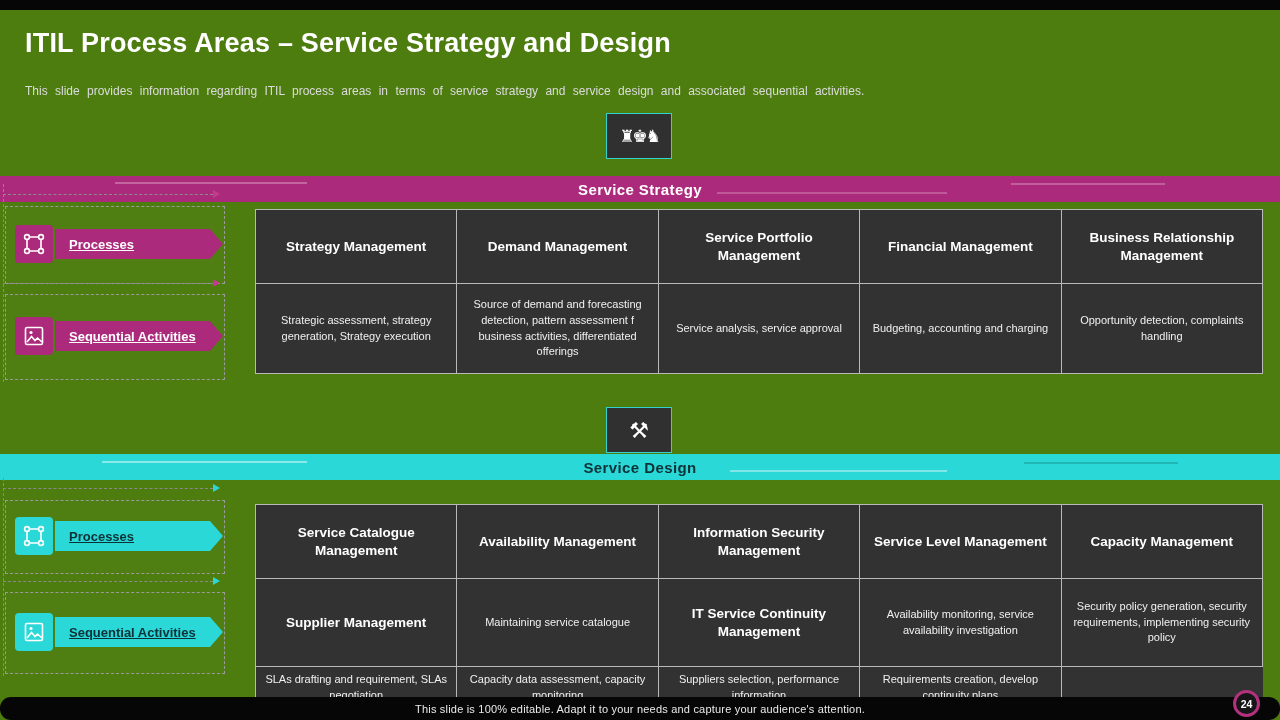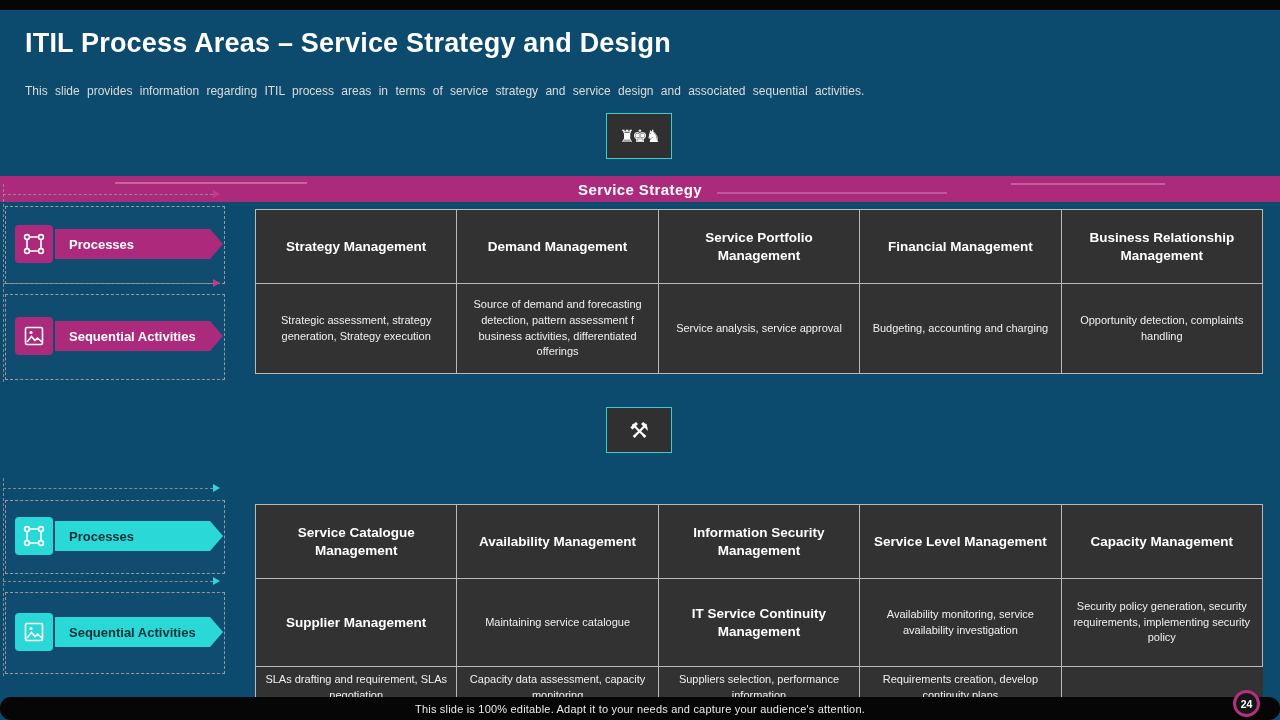--- a/index.html
+++ b/index.html
@@ -1,18 +1,18 @@
 <!DOCTYPE html>
 <html><head>
 <meta charset="utf-8">
 <style>
   * { margin:0; padding:0; box-sizing:border-box; }
   html,body { background:#111; }
   body { font-family:"Liberation Sans","DejaVu Sans",sans-serif; }
-  .slide { position:relative; width:1280px; height:720px; background:#0c4a6e; overflow:hidden; margin:0 auto; }
+  .slide { position:relative; width:1280px; height:720px; background:#4d7c0f; overflow:hidden; margin:0 auto; }
 
   .bar { position:absolute; left:0; width:1280px; background:#060606; }
   .bar-top { top:0; height:10px; }
   .bar-bottom { top:697px; height:23px; display:flex; align-items:center; justify-content:center;border-radius:11px; }
 
   .title { position:absolute; left:25px; top:28px; color:#fff; font-size:27px; font-weight:bold; letter-spacing:0.2px; }
   .subtitle { position:absolute; left:25px; top:84px; color:#dcdcdc; font-size:12px; word-spacing:4px; }
 
   .hdr-icon-box { position:absolute; width:66px; height:46px; border:1px solid #34cfcf; background:#303030;
     display:flex; align-items:center; justify-content:center; color:#fff; }
@@ -34,21 +34,21 @@
   .connector.cya::after { border-left:7px solid #2bd8d8; }
 
   .dash-box { position:absolute; border:1px dashed #9a9a9a; background:rgba(255,255,255,0.015); }
 
   .tile { position:absolute; width:38px; height:38px; border-radius:4px; display:flex; align-items:center; justify-content:center; }
   .tile-mag { background:#ac2a7b; }
   .tile-cya { background:#2bd8d8; }
 
   .label-arrow { position:absolute; height:30px; display:flex; align-items:center; padding:0 22px 0 14px;
     font-weight:bold; font-size:13px;
-    clip-path:polygon(0 0, calc(100% - 13px) 0, 100% 50%, calc(100% - 13px) 100%, 0 100%); }
+    clip-path:polygon(0 0, calc(100% - 13px) 0, 100% 50%, calc(100% - 13px) 100%, 0 100%);text-decoration:underline; }
   .label-mag { background:#ac2a7b; color:#fff; }
   .label-cya { background:#2bd8d8; color:#0c3136; }
 
   .tbl { position:absolute; left:255px; width:1008px; display:grid;
     border-top:1px solid #b9b9b9; border-left:1px solid #b9b9b9; background:#323232; }
   .tbl-strategy { top:209px; grid-template-columns:repeat(5,1fr); grid-template-rows:74px 90px; }
   .tbl-design   { top:504px; grid-template-columns:repeat(5,1fr); grid-template-rows:74px 88px; }
   .cell { border-right:1px solid #b9b9b9; border-bottom:1px solid #b9b9b9;
     display:flex; align-items:center; justify-content:center; text-align:center; padding:5px 9px; }
   .cell.head { color:#fff; font-weight:bold; font-size:13.5px; line-height:1.3; }
@@ -119,20 +119,26 @@
     <div class="cell body">Source of demand and forecasting detection, pattern assessment f business activities, differentiated offerings</div>
     <div class="cell body">Service analysis, service approval</div>
     <div class="cell body">Budgeting, accounting and charging</div>
     <div class="cell body">Opportunity detection, complaints handling</div>
   </div>
 
   <div class="hdr-icon-box" style="left:606px; top:407px;">
     <span class="glyph glyph-tools">⚒</span>
   </div>
 
+  <div class="banner banner-design">
+    <div class="streak" style="left:8%; top:7px; width:16%; background:rgba(255,255,255,0.45);"></div>
+    <div class="streak" style="left:57%; top:16px; width:17%; background:rgba(255,255,255,0.4);"></div>
+    <div class="streak" style="left:80%; top:8px; width:12%; background:rgba(0,80,80,0.25);"></div>
+    <span>Service Design</span>
+  </div>
 
   <div class="vdash" style="left:3px; top:478px; height:198px;"></div>
 
   <div class="connector cya" style="left:3px; top:488px; width:215px;"></div>
   <div class="dash-box" style="left:5px; top:500px; width:220px; height:74px;">
     <div class="tile tile-cya" style="left:9px; top:16px;">
       <svg width="24" height="24" viewBox="0 0 24 24" fill="none" stroke="#fff" stroke-width="1.6">
         <circle cx="5" cy="5" r="2.4"></circle>
           <circle cx="19" cy="5" r="2.4"></circle>
           <circle cx="5" cy="19" r="2.4"></circle>

